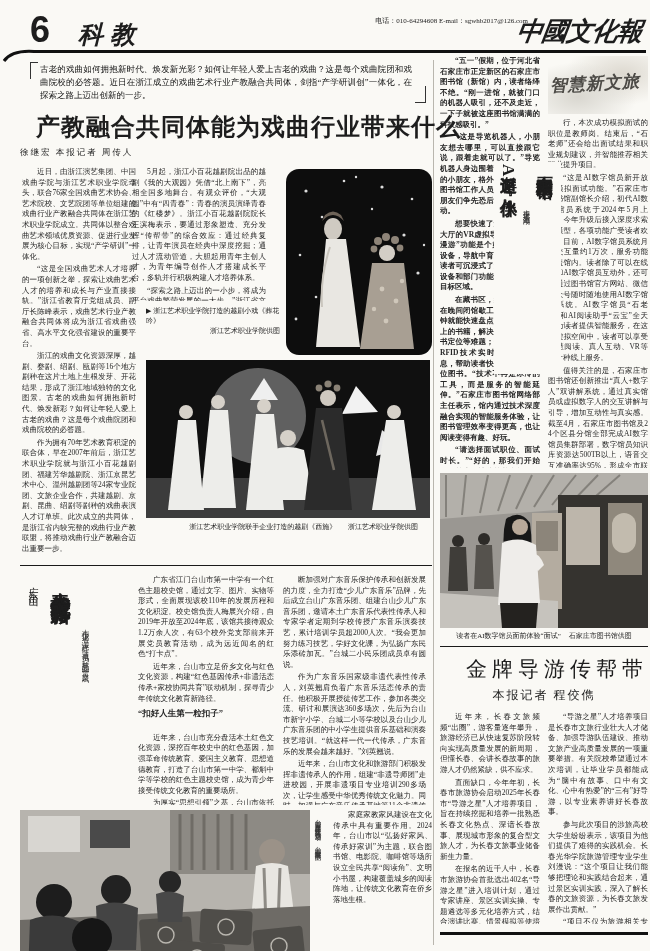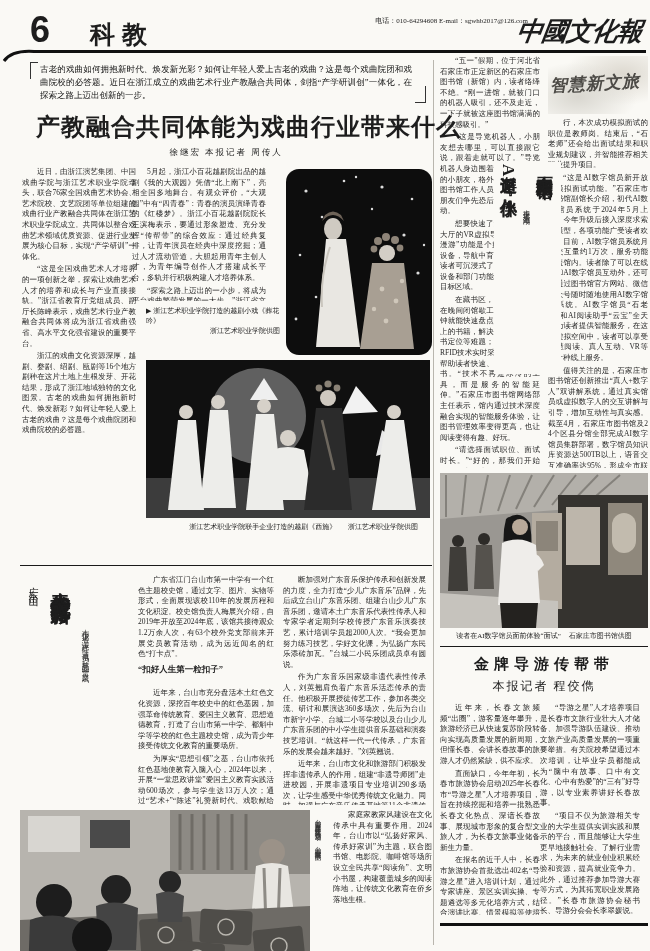--- a/index.html
+++ b/index.html
@@ -2,21 +2,21 @@
 <html><head>
 <meta charset="utf-8">
 <style>
   html,body{margin:0;padding:0;background:#e8e6e0;}
   .page{position:relative;width:650px;height:951px;background:#faf9f5;margin:0 auto;
         font-family:"Liberation Serif","DejaVu Serif",serif;color:#1d1d1d;overflow:hidden;}
   
   .hdr{position:absolute;top:0;left:0;right:0;height:52px;}
   .pageno{position:absolute;left:30px;top:12px;font-family:"Liberation Sans","DejaVu Sans",sans-serif;
           font-weight:bold;font-size:36px;line-height:36px;}
-  .secname{position:absolute;left:90px;top:18px;font-weight:900;font-size:25px;letter-spacing:7px;}
+  .secname{position:absolute;left:78px;top:18px;font-weight:900;font-size:25px;letter-spacing:7px;font-style:italic;}
   .meta{position:absolute;right:122px;top:16px;width:250px;text-align:right;font-size:7px;line-height:10px;color:#222;}
   .masthead{position:absolute;right:8px;top:14px;font-size:26px;font-weight:900;font-style:italic;
             transform:skewX(-8deg);letter-spacing:-1px;}
   .headrule{position:absolute;top:48px;left:0;width:650px;height:14px;}
   
   .leftsec{position:absolute;left:20px;top:58px;width:412px;}
   .vdivider{position:absolute;left:433px;top:60px;bottom:6px;width:1px;background:#b9b6ae;}
   .rightsec{position:absolute;left:440px;top:56px;width:208px;}
   
   .col{ text-align:justify;word-break:break-all;font-size:7.5px;line-height:10.6px;color:#262626;}
@@ -25,21 +25,21 @@
   .cap{font-size:7px;color:#222;}
   .rule{height:1px;background:#1a1a1a;border:0;margin:0;}
   
   .intro{position:relative;margin:2px 6px 6px 10px;padding:3px 14px 3px 10px;
          font-size:8.5px;line-height:13px;color:#111;text-align:justify;word-break:break-all;}
   .intro:before{content:"";position:absolute;left:0;top:2px;width:7px;height:16px;
                 border-left:1.5px solid #333;border-top:1.5px solid #333;}
   .intro:after{content:"";position:absolute;right:0;bottom:2px;width:10px;height:16px;
                border-right:1.5px solid #333;border-bottom:1.5px solid #333;}
   .lead-hl{margin:2px 16px 2px;font-size:24px;font-weight:900;text-align:center;letter-spacing:1px;white-space:nowrap;}
-  .lead-by{text-align:center;font-size:8.5px;letter-spacing:2px;margin:4px 0 8px;}
+  .lead-by{font-size:8.5px;letter-spacing:2px;margin:4px 0 8px;}
   .lead-body{position:relative;height:394px;}
   .lb-col1{position:absolute;left:2px;top:0;width:114px;height:392px;overflow:hidden;}
   .lb-col2{position:absolute;left:112px;top:0;width:134px;height:134px;overflow:hidden;}
   .cap1{position:absolute;left:126px;top:139px;width:134px;}
   .cap1 .credit{display:block;text-align:right;}
   .photo1{position:absolute;right:0;top:2px;width:146px;height:186px;}
   .photo2{position:absolute;left:126px;top:193px;width:284px;height:158px;}
   .cap2{position:absolute;left:114px;top:355px;width:284px;text-align:right;}
   .cap2 span{margin-left:10px;}
   .lead-hr{margin-top:4px;}
@@ -51,39 +51,39 @@
   .ts-hl{writing-mode:vertical-rl;font-size:20px;font-weight:900;line-height:38px;letter-spacing:1px;padding-top:2px;}
   .ts-by{writing-mode:vertical-rl;font-size:7.5px;letter-spacing:2px;padding-top:48px;color:#333;}
   .ts-colA{width:136px;margin-right:9px;overflow:hidden;}
   .ts-colB{width:143px;overflow:hidden;}
   .ts-row2{position:relative;height:166px;margin-top:5px;}
   .photo4{position:absolute;left:0;top:0;width:290px;height:166px;}
   .ts-vcap{position:absolute;left:293px;top:4px;height:158px;writing-mode:vertical-rl;font-size:6.5px;color:#333;letter-spacing:1px;}
   .ts-colC{position:absolute;left:313px;top:0;width:99px;height:166px;overflow:hidden;}
   
   .ai{position:relative;height:414px;display:flex;gap:8px;}
-  .ai-col1{width:100px;height:412px;overflow:hidden;}
+  .ai-col1{width:100px;height:412px;overflow:hidden;font-weight:bold;}
   .ai-col2{width:100px;height:412px;overflow:hidden;}
   .ai-logo{width:100px;height:58px;margin-bottom:4px;position:relative;
            background:radial-gradient(ellipse at 30% 70%,#d8d6cf 0%,rgba(216,214,207,0) 60%),
                       radial-gradient(ellipse at 75% 30%,#ddd9d0 0%,rgba(221,217,208,0) 55%);}
   .ai-logo span{position:absolute;left:2px;top:16px;font-size:17px;font-weight:900;font-style:italic;
                 letter-spacing:1px;color:#4c4a46;transform:rotate(-3deg);white-space:nowrap;}
   .ai-hlblock{position:absolute;left:54px;top:106px;width:64px;height:212px;background:#faf9f5;
               display:flex;flex-direction:row;z-index:3;padding-left:3px;}
   .ai-hl1{writing-mode:vertical-rl;font-size:17px;font-weight:900;line-height:22px;letter-spacing:1px;}
   .ai-hlby{writing-mode:vertical-rl;font-size:7px;color:#333;padding:42px 2px 0 2px;letter-spacing:1px;}
   .ai-hl2{writing-mode:vertical-rl;font-size:17px;font-weight:900;line-height:22px;letter-spacing:1px;padding-top:0;}
   .photo3{width:208px;height:155px;margin-top:3px;}
   .ai-cap{display:flex;justify-content:center;gap:8px;margin:3px 0 5px;}
   
   .guide{margin-top:6px;}
-  .guide-hl{text-align:center;font-size:15px;font-weight:700;letter-spacing:5px;margin:8px 0 4px;}
+  .guide-hl{text-align:right;font-size:21px;font-weight:400;letter-spacing:5px;margin:8px 0 4px;}
   .guide-by{text-align:center;font-size:12px;letter-spacing:2px;margin-bottom:8px;}
-  .guide-cols{display:flex;gap:0;height:212px;overflow:hidden;}
+  .guide-cols{display:flex;gap:8px;height:212px;overflow:hidden;}
   .guide-cols .col{width:100px;}
   .bottomrule{height:3px;background:#111;margin-top:8px;}
   svg{display:block;}
 </style>
 </head>
 <body>
 
 <div class="page">
 
   <div class="hdr">
@@ -107,20 +107,21 @@
     <article>
       <div class="intro">古老的戏曲如何拥抱新时代、焕发新光彩？如何让年轻人爱上古老的戏曲？这是每个戏曲院团和戏曲院校的必答题。近日在浙江成立的戏曲艺术行业产教融合共同体，剑指“产学研训创”一体化，在探索之路上迈出创新的一步。</div>
       <h1 class="lead-hl">产教融合共同体能为戏曲行业带来什么</h1>
       <div class="lead-by">徐继宏  本报记者  周传人</div>
 
       <div class="lead-body">
         <div class="col lb-col1">
           <p>近日，由浙江演艺集团、中国戏曲学院与浙江艺术职业学院牵头，联合76家全国戏曲艺术协会、艺术院校、文艺院团等单位组建的戏曲行业产教融合共同体在浙江艺术职业学院成立。共同体以整合戏曲艺术领域优质资源、促进行业发展为核心目标，实现“产学研训”一体化。</p>
           <p>“这是全国戏曲艺术人才培养的一项创新之举，探索让戏曲艺术人才的培养和成长与产业直接接轨。”浙江省教育厅党组成员、副厅长陈峰表示，戏曲艺术行业产教融合共同体将成为浙江省戏曲强省、高水平文化强省建设的重要平台。</p>
           <p>浙江的戏曲文化资源深厚，越剧、婺剧、绍剧、瓯剧等16个地方剧种在这片土地上生根发芽、开花结果，形成了浙江地域独特的文化图景。古老的戏曲如何拥抱新时代、焕发新彩？如何让年轻人爱上古老的戏曲？这是每个戏曲院团和戏曲院校的必答题。</p>
+          <p>作为拥有70年艺术教育积淀的联合体，早在2007年前后，浙江艺术职业学院就与浙江小百花越剧团、福建芳华越剧院、浙江京昆艺术中心、温州越剧团等24家专业院团、文旅企业合作，共建越剧、京剧、昆曲、绍剧等剧种的戏曲表演人才订单班。此次成立的共同体，是浙江省内较完整的戏曲行业产教联盟，将推动戏曲行业产教融合迈出重要一步。</p>
         </div>
         <div class="col lb-col2">
           <p>5月起，浙江小百花越剧院出品的越剧《我的大观园》凭借“北上南下”，亮相全国多地舞台。有观众评价，“大观园”中有“四青春”：青春的演员演绎青春的《红楼梦》。浙江小百花越剧院院长王滨梅表示，要通过形象塑造、充分发挥“传帮带”的综合效应：通过经典复排，让青年演员在经典中深度挖掘；通过人才流动管道，大胆起用青年主创人才，为青年编导创作人才搭建成长平台，多轨并行积极构建人才培养体系。</p>
           <p>“探索之路上迈出的一小步，将成为平台戏曲繁荣发展的一大步。”浙江省文化广电和旅游厅党组成员、副厅长吕伟刚表示，未来将搭建更多层次、更宽领域的交流与合作平台，激发戏曲现代职教、产教融合新动能，打造戏曲艺术行业高质量融合新引擎。</p>
         </div>
         <div class="cap cap1">
           <span>▶ 浙江艺术职业学院打造的越剧小戏《葬花吟》</span>
           <span class="credit">浙江艺术职业学院供图</span>
         </div>
 
@@ -217,20 +218,21 @@
 
     <article class="taishan">
       <div class="ts-row1">
         <div class="ts-hlblock">
           <div class="ts-kicker">广东台山：</div>
           <div class="ts-hl">青少年传统文化教育有新路</div>
           <div class="ts-by">本报记者 谭志红  通讯员 黎晶晶 雷文斌</div>
         </div>
         <div class="col ts-colA">
           <p>广东省江门台山市第一中学有一个红色主题校史馆，通过文字、图片、实物等形式，全面展现该校110年的发展历程和文化积淀。校史馆负责人梅展兴介绍，自2019年开放至2024年底，该馆共接待观众1.2万余人次，有63个校外党支部前来开展党员教育活动，成为远近闻名的红色“打卡点”。</p>
+          <p>近年来，台山市立足侨乡文化与红色文化资源，构建“红色基因传承+非遗活态传承+家校协同共育”联动机制，探寻青少年传统文化教育新路径。</p>
           <div class="subhead">“扣好人生第一粒扣子”</div>
           <p>近年来，台山市充分盘活本土红色文化资源，深挖百年校史中的红色基因，加强革命传统教育、爱国主义教育、思想道德教育，打造了台山市第一中学、都斛中学等学校的红色主题校史馆，成为青少年接受传统文化教育的重要场所。</p>
           <p>为厚实“思想引领”之基，台山市依托红色基地使教育入脑入心，2024年以来，开展“一堂思政讲堂”爱国主义教育实践活动600场次，参与学生达13万人次；通过“艺术+”“陈述”礼赞新时代、戏歌献给党等形式的思政课进校园活动40场次，组织“扣好人生第一粒扣子”主题教育实践、延安精神“小小讲解员”、开学思政第一课等活动超过4万场。台山市还将《红海行动》《建军大业》《会同川》《长津湖》等一批优秀红色影片送进学校和基层，让青少年在光影中感受家国情怀。</p>
 
         </div>
         <div class="col ts-colB">
           <p>断加强对广东音乐保护传承和创新发展的力度，全力打造“少儿广东音乐”品牌，先后成立台山广东音乐团、组建台山少儿广东音乐团，邀请本土广东音乐代表性传承人和专家学者定期到学校传授广东音乐演奏技艺，累计培训学员超2000人次。“我会更加努力练习技艺，学好文化课，为弘扬广东民乐添砖加瓦。”台城二小民乐团成员卓有圆说。</p>
           <p>作为广东音乐国家级非遗代表性传承人，刘英翘肩负着广东音乐活态传承的责任。他积极开展授徒传艺工作，参加各类交流、研讨和展演达360多场次，先后为台山市新宁小学、台城二小等学校以及台山少儿广东音乐团的中小学生提供音乐基础和演奏技艺培训。“就这样一代一代传承，广东音乐的发展会越来越好。”刘英翘说。</p>
           <p>近年来，台山市文化和旅游部门积极发挥非遗传承人的作用，组建“非遗导师团”走进校园，开展非遗项目专业培训290多场次，让学生感受中华优秀传统文化魅力。同时，加强与广东音乐传承基地等11个非遗传承基地的交流合作，通过成立非遗社团、编印非遗文创读本、举办非遗展演等形式，让青少年体验感受传统非遗的独特魅力。</p>
 
@@ -373,20 +375,21 @@
       <div class="guide-by">本报记者  程佼儁</div>
       <div class="guide-cols">
         <div class="col">
           <p>近年来，长春文旅频频“出圈”，游客量逐年攀升，旅游经济已从快速复苏阶段转向实现高质量发展的新周期，但懂长春、会讲长春故事的旅游人才仍然紧缺，供不应求。</p>
           <p>直面缺口，今年年初，长春市旅游协会启动2025年长春市“导游之星”人才培养项目，旨在持续挖掘和培养一批熟悉长春文化热点、深谙长春故事、展现城市形象的复合型文旅人才，为长春文旅事业储备新生力量。</p>
           <p>在报名的近千人中，长春市旅游协会首批选出402名“导游之星”进入培训计划，通过专家讲座、景区实训实操、专题遴选等多元化培养方式，结合演讲比赛、情景模拟等使培养计划有效落地。入选人才将进驻金牌导游工作室，以师带徒的形式培养优秀故事讲述者。</p>
 
         </div>
         <div class="col">
           <p>“导游之星”人才培养项目是长春市文旅行业壮大人才储备、加强导游队伍建设、推动文旅产业高质量发展的一项重要举措。有关院校希望通过本次培训，让毕业学员都能成为“脑中有故事、口中有文化、心中有热爱”的“三有”好导游，以专业素养讲好长春故事。</p>
+          <p>参与此次项目的涉旅高校大学生纷纷表示，该项目为他们提供了难得的实践机会。长春光华学院旅游管理专业学生刘漫说：“这个项目让我们能够把理论和实践结合起来，通过景区实训实践，深入了解长春的文旅资源，为长春文旅发展作出贡献。”</p>
           <p>“项目不仅为旅游相关专业的大学生提供实训实践和展示的平台，而且能够让大学生更早地接触社会、了解行业需求，为未来的就业创业积累经验和资源，提高就业竞争力。此外，通过推荐参加导游大赛等方式，为其拓宽职业发展路径。”长春市旅游协会秘书长、导游分会会长李翠媛说。</p>
 
         </div>
       </div>
       <div class="bottomrule"></div>
     </article>
   </div>
 </div>
 
 </body></html>

